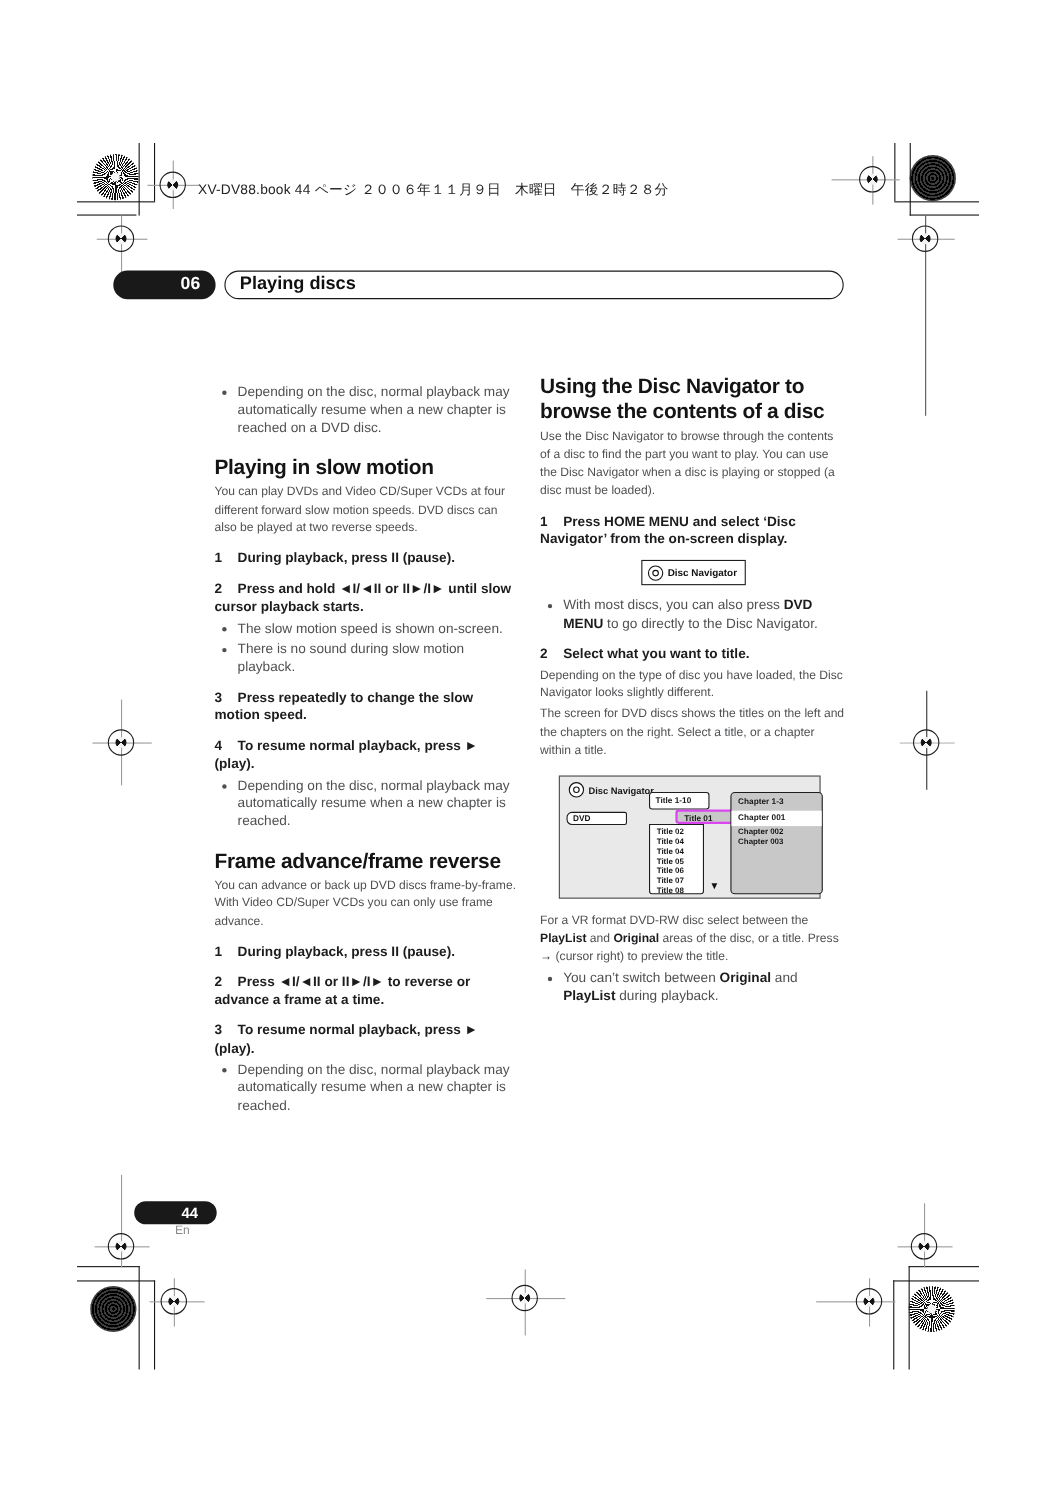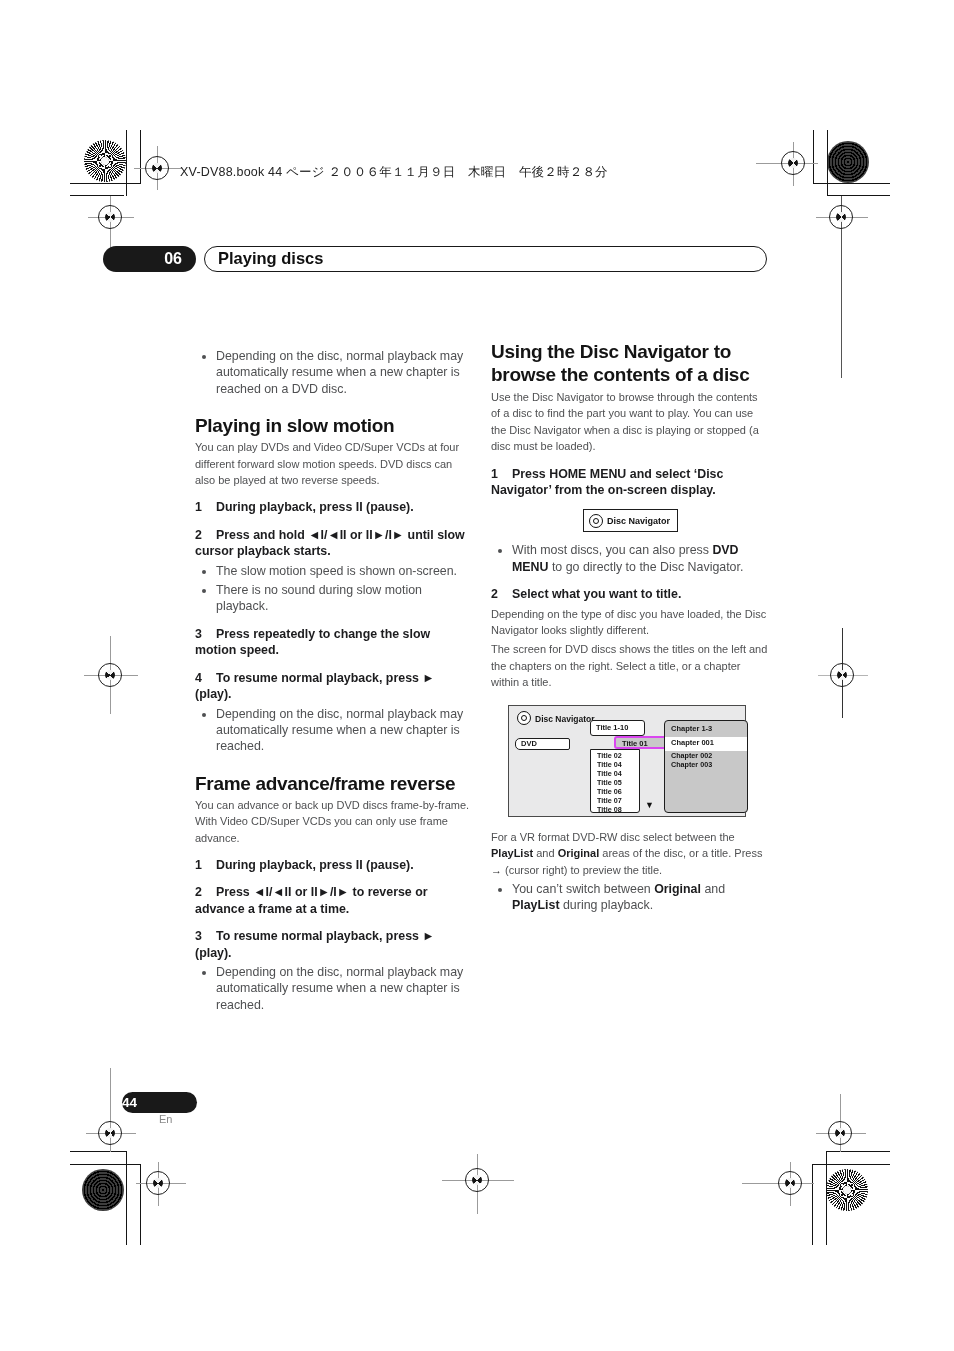--- a/index.html
+++ b/index.html
@@ -67,21 +67,21 @@
   .dn .dn-arrow{position:absolute;left:136px;top:94px;font-size:9px;color:#111;}
   .dn .chpanel{position:absolute;left:155px;top:14px;width:84px;height:93px;box-sizing:border-box;background:#c8c8c8;
       border:1px solid #1d1d1d;border-radius:4px;}
   .dn .chgroup{position:absolute;left:6px;top:3px;font-size:7.5px;}
   .dn .chsel{position:absolute;left:0;right:0;top:16px;height:14px;background:#fff;font-size:7.5px;line-height:12px;padding-left:6px;}
   .dn .chlist{position:absolute;left:6px;top:30px;font-size:7.2px;line-height:9.3px;}
   .dn .chlist span{display:block;}
 
   
   .pg-pill{position:absolute;left:122px;top:1092px;width:75px;height:21px;box-sizing:border-box;background:#191919;
-      border-radius:10.5px;color:#fff;font-weight:bold;font-size:13.5px;padding-right:17px;line-height:21px;}
+      border-radius:10.5px;color:#fff;font-weight:bold;font-size:13.5px;text-align:right;padding-right:17px;line-height:21px;}
   .pg-lang{position:absolute;left:159px;top:1113px;font-size:11px;color:#8a8a8a;}
 </style>
 </head>
 <body>
 
 <div class="page">
 
   <div class="orn-star" style="left:84px;top:140px;"></div>
   <div class="orn-disc" style="left:827px;top:141px;"></div>
   <div class="orn-disc" style="left:82px;top:1169px;"></div>

